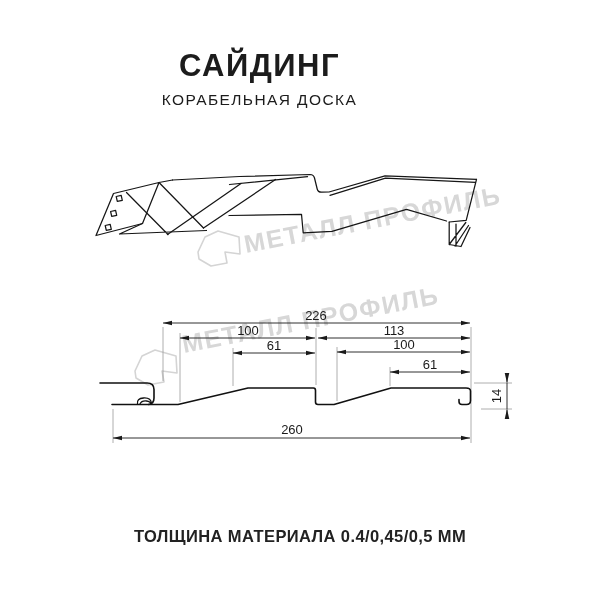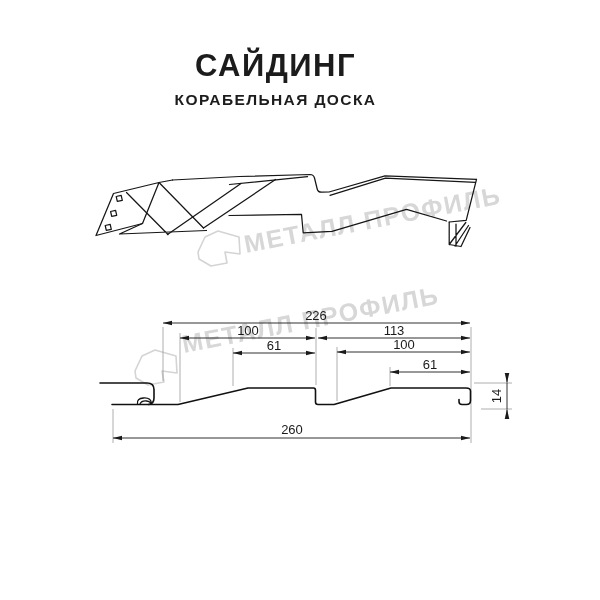--- a/index.html
+++ b/index.html
@@ -1,22 +1,22 @@
 <!DOCTYPE html>
 <html><head>
 <meta charset="utf-8">
 <style>
   html,body{margin:0;padding:0;background:#fff;}
   .sheet{
     position:relative;width:600px;height:600px;background:#fff;overflow:hidden;
     font-family:"Liberation Sans", sans-serif;color:#1c1c1c;
   }
-  .header{position:absolute;top:50px;left:16px;width:519px;text-align:center;}
+  .header{position:absolute;top:50px;left:0;width:519px;text-align:center;}
   .header .title{font-size:31px;font-weight:800;letter-spacing:1.5px;line-height:1.05;}
-  .header .subtitle{font-size:15.5px;font-weight:700;letter-spacing:1.4px;margin-top:8px;}
+  .header .subtitle{font-size:15.5px;font-weight:400;letter-spacing:1.4px;margin-top:8px;}
   .header .model{font-size:12.5px;font-weight:700;letter-spacing:0.8px;margin-top:6px;}
   .footer{position:absolute;top:527px;left:0;width:600px;text-align:center;
     font-size:16.5px;font-weight:700;letter-spacing:0.4px;color:#222;}
   svg{position:absolute;top:0;left:0;}
   svg text.dim{font-family:"Liberation Sans",sans-serif;font-size:13px;fill:#1a1a1a;}
   svg text.wm{font-family:"Liberation Sans",sans-serif;font-size:25px;font-weight:700;
     fill:#d7d7d7;letter-spacing:1.5px;}
 </style>
 </head>
 <body>
@@ -99,14 +99,15 @@
       <g fill="none" stroke="#111" stroke-width="1.6" stroke-linejoin="round" stroke-linecap="round">
         <path d="M112,404.5 L178,404.5 L248,388 L313.5,388 Q315.5,388 315.5,390.5 L315.5,402 Q315.5,404.5 318,404.5
                  L334,404.5 L391,388 L466,388 Q470.5,388 470.5,391 L470.5,400.5 Q470.5,404.5 466.5,404.5
                  L462,404.5 Q459,404.5 459,401.5 L459,399.5"></path>
         <path d="M100,383 L147,383 Q154,383 154,389.5 L154,398 Q154,404 148.5,404.5"></path>
         <path stroke-width="1.3" d="M137.5,404 Q136.5,398.5 143.5,398 Q151,397.5 151.5,403.5 M140,404 Q141.5,400.5 146.5,401 Q150.5,401.5 151,404"></path>
       </g>
     </g>
   </svg>
 
+  <div class="footer">ТОЛЩИНА МАТЕРИАЛА 0.4/0,45/0,5 ММ</div>
 
 </div>
 
 </body></html>

